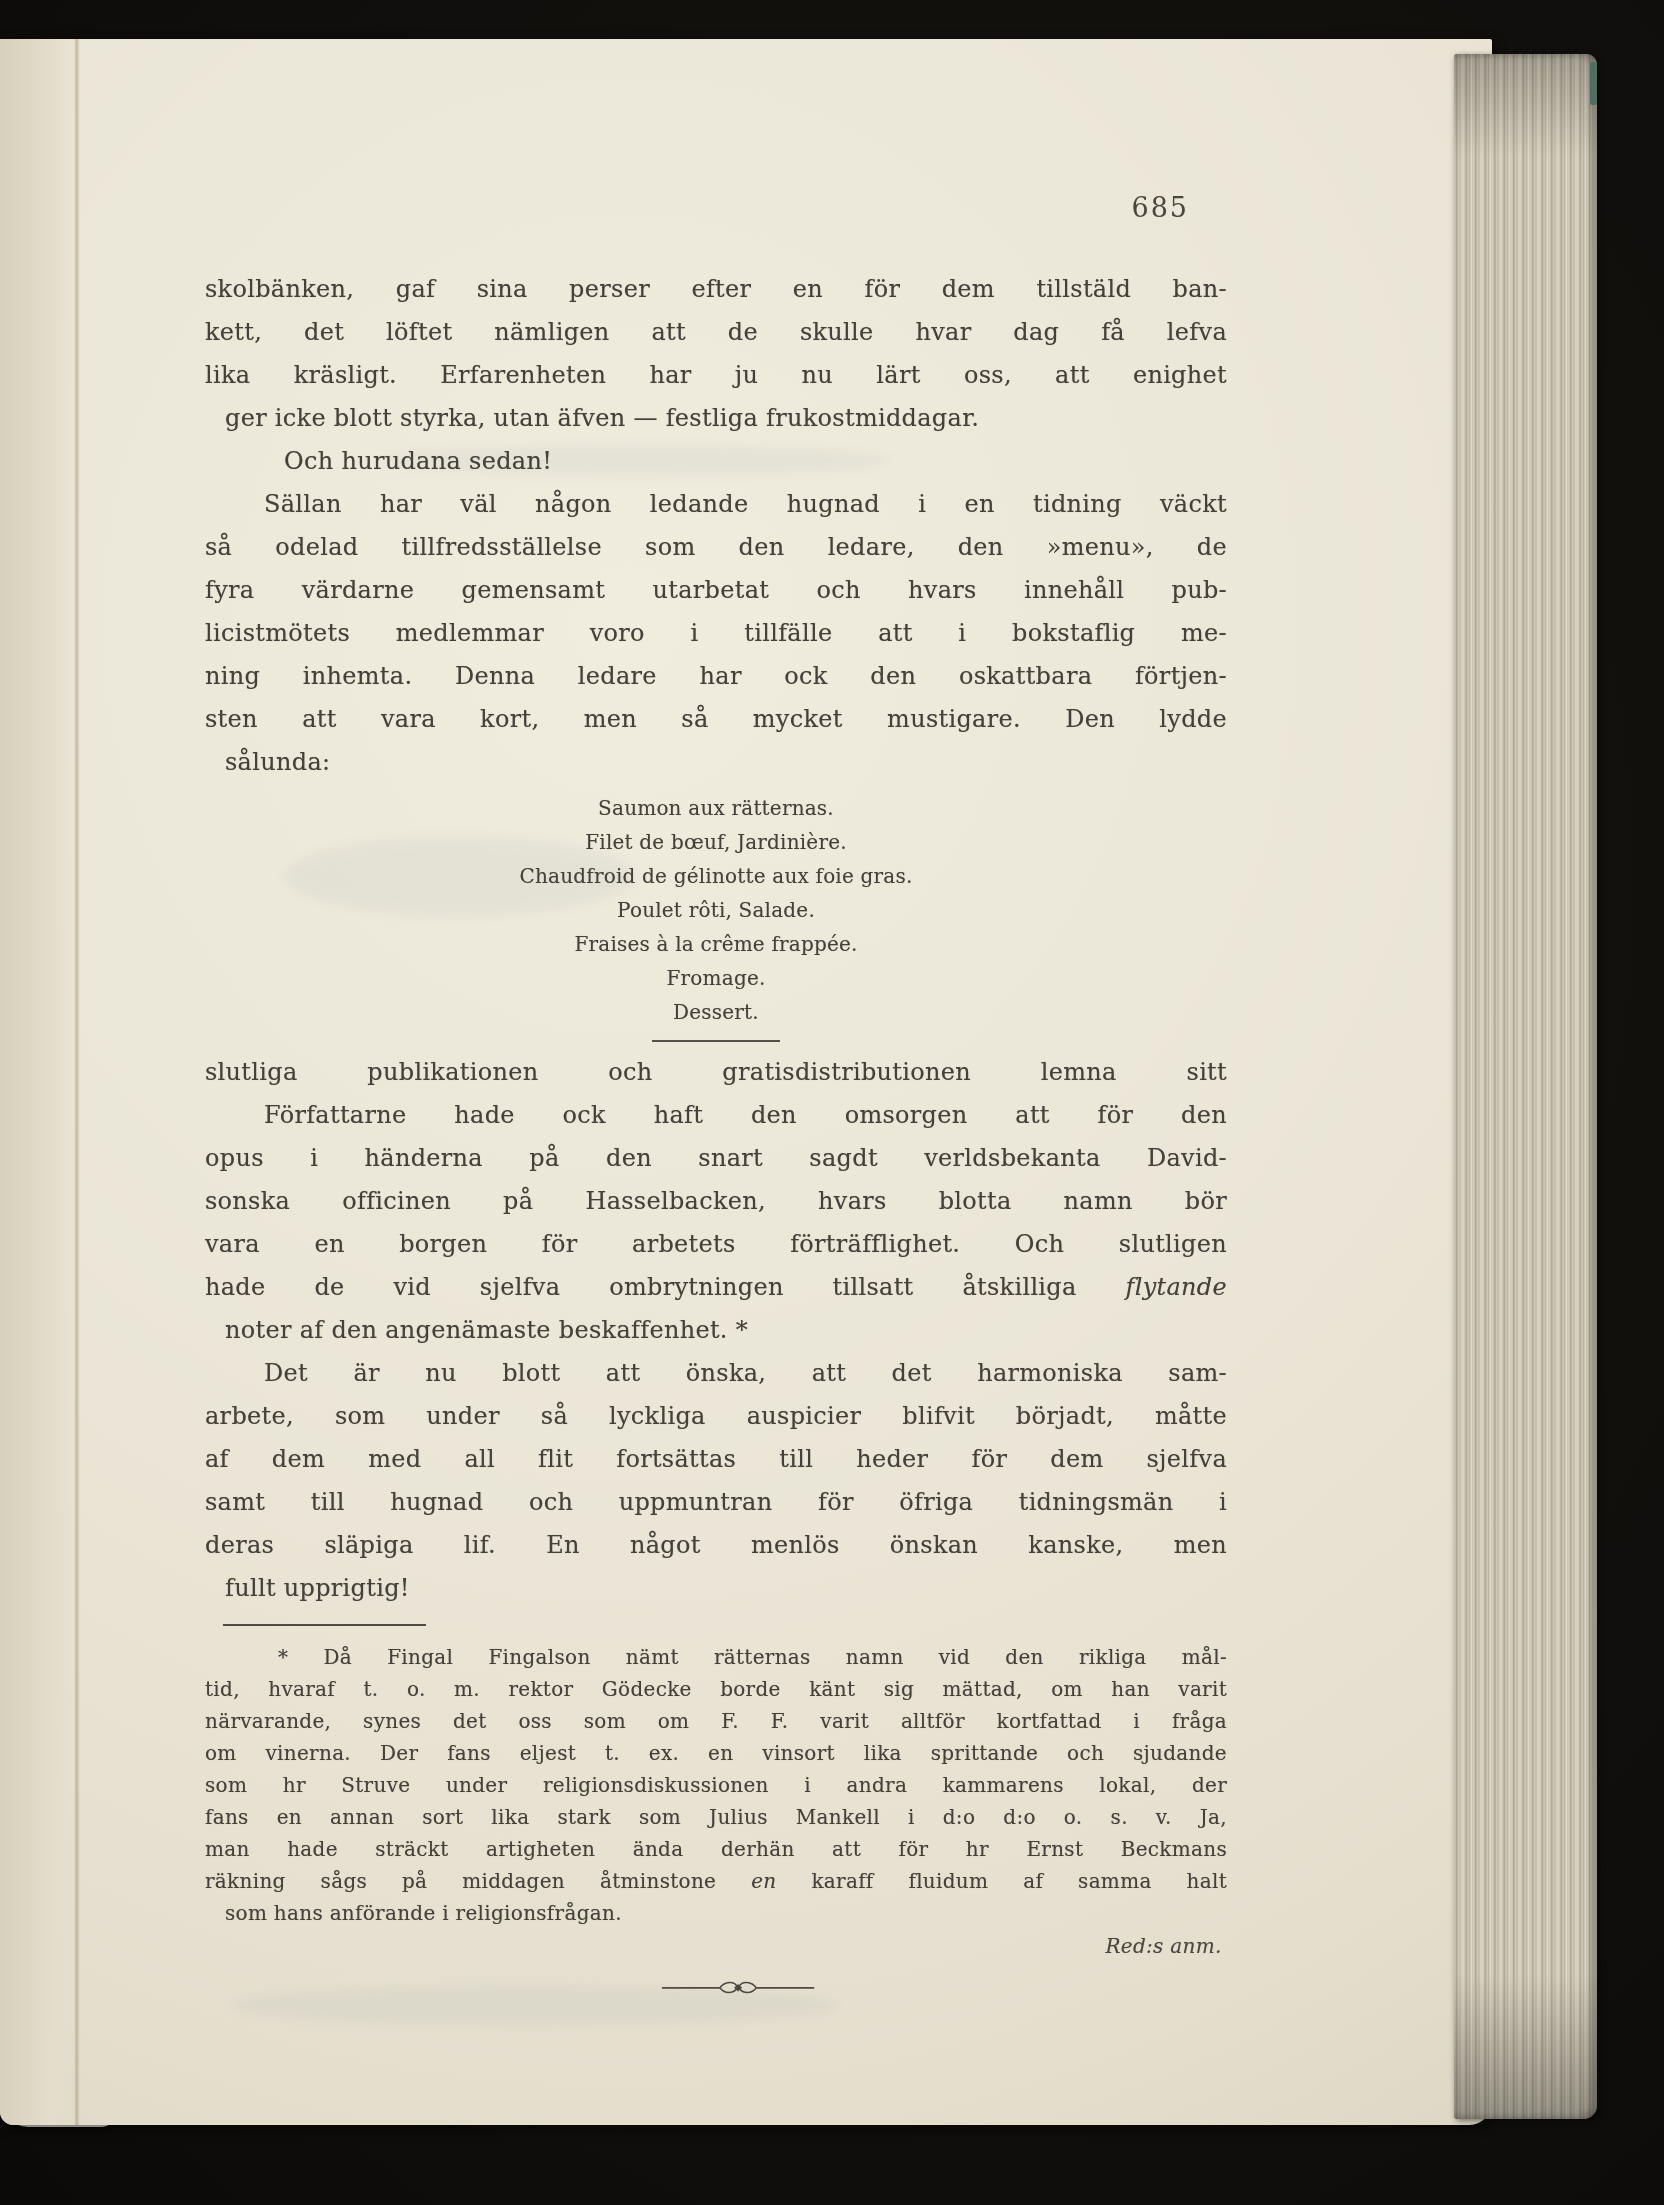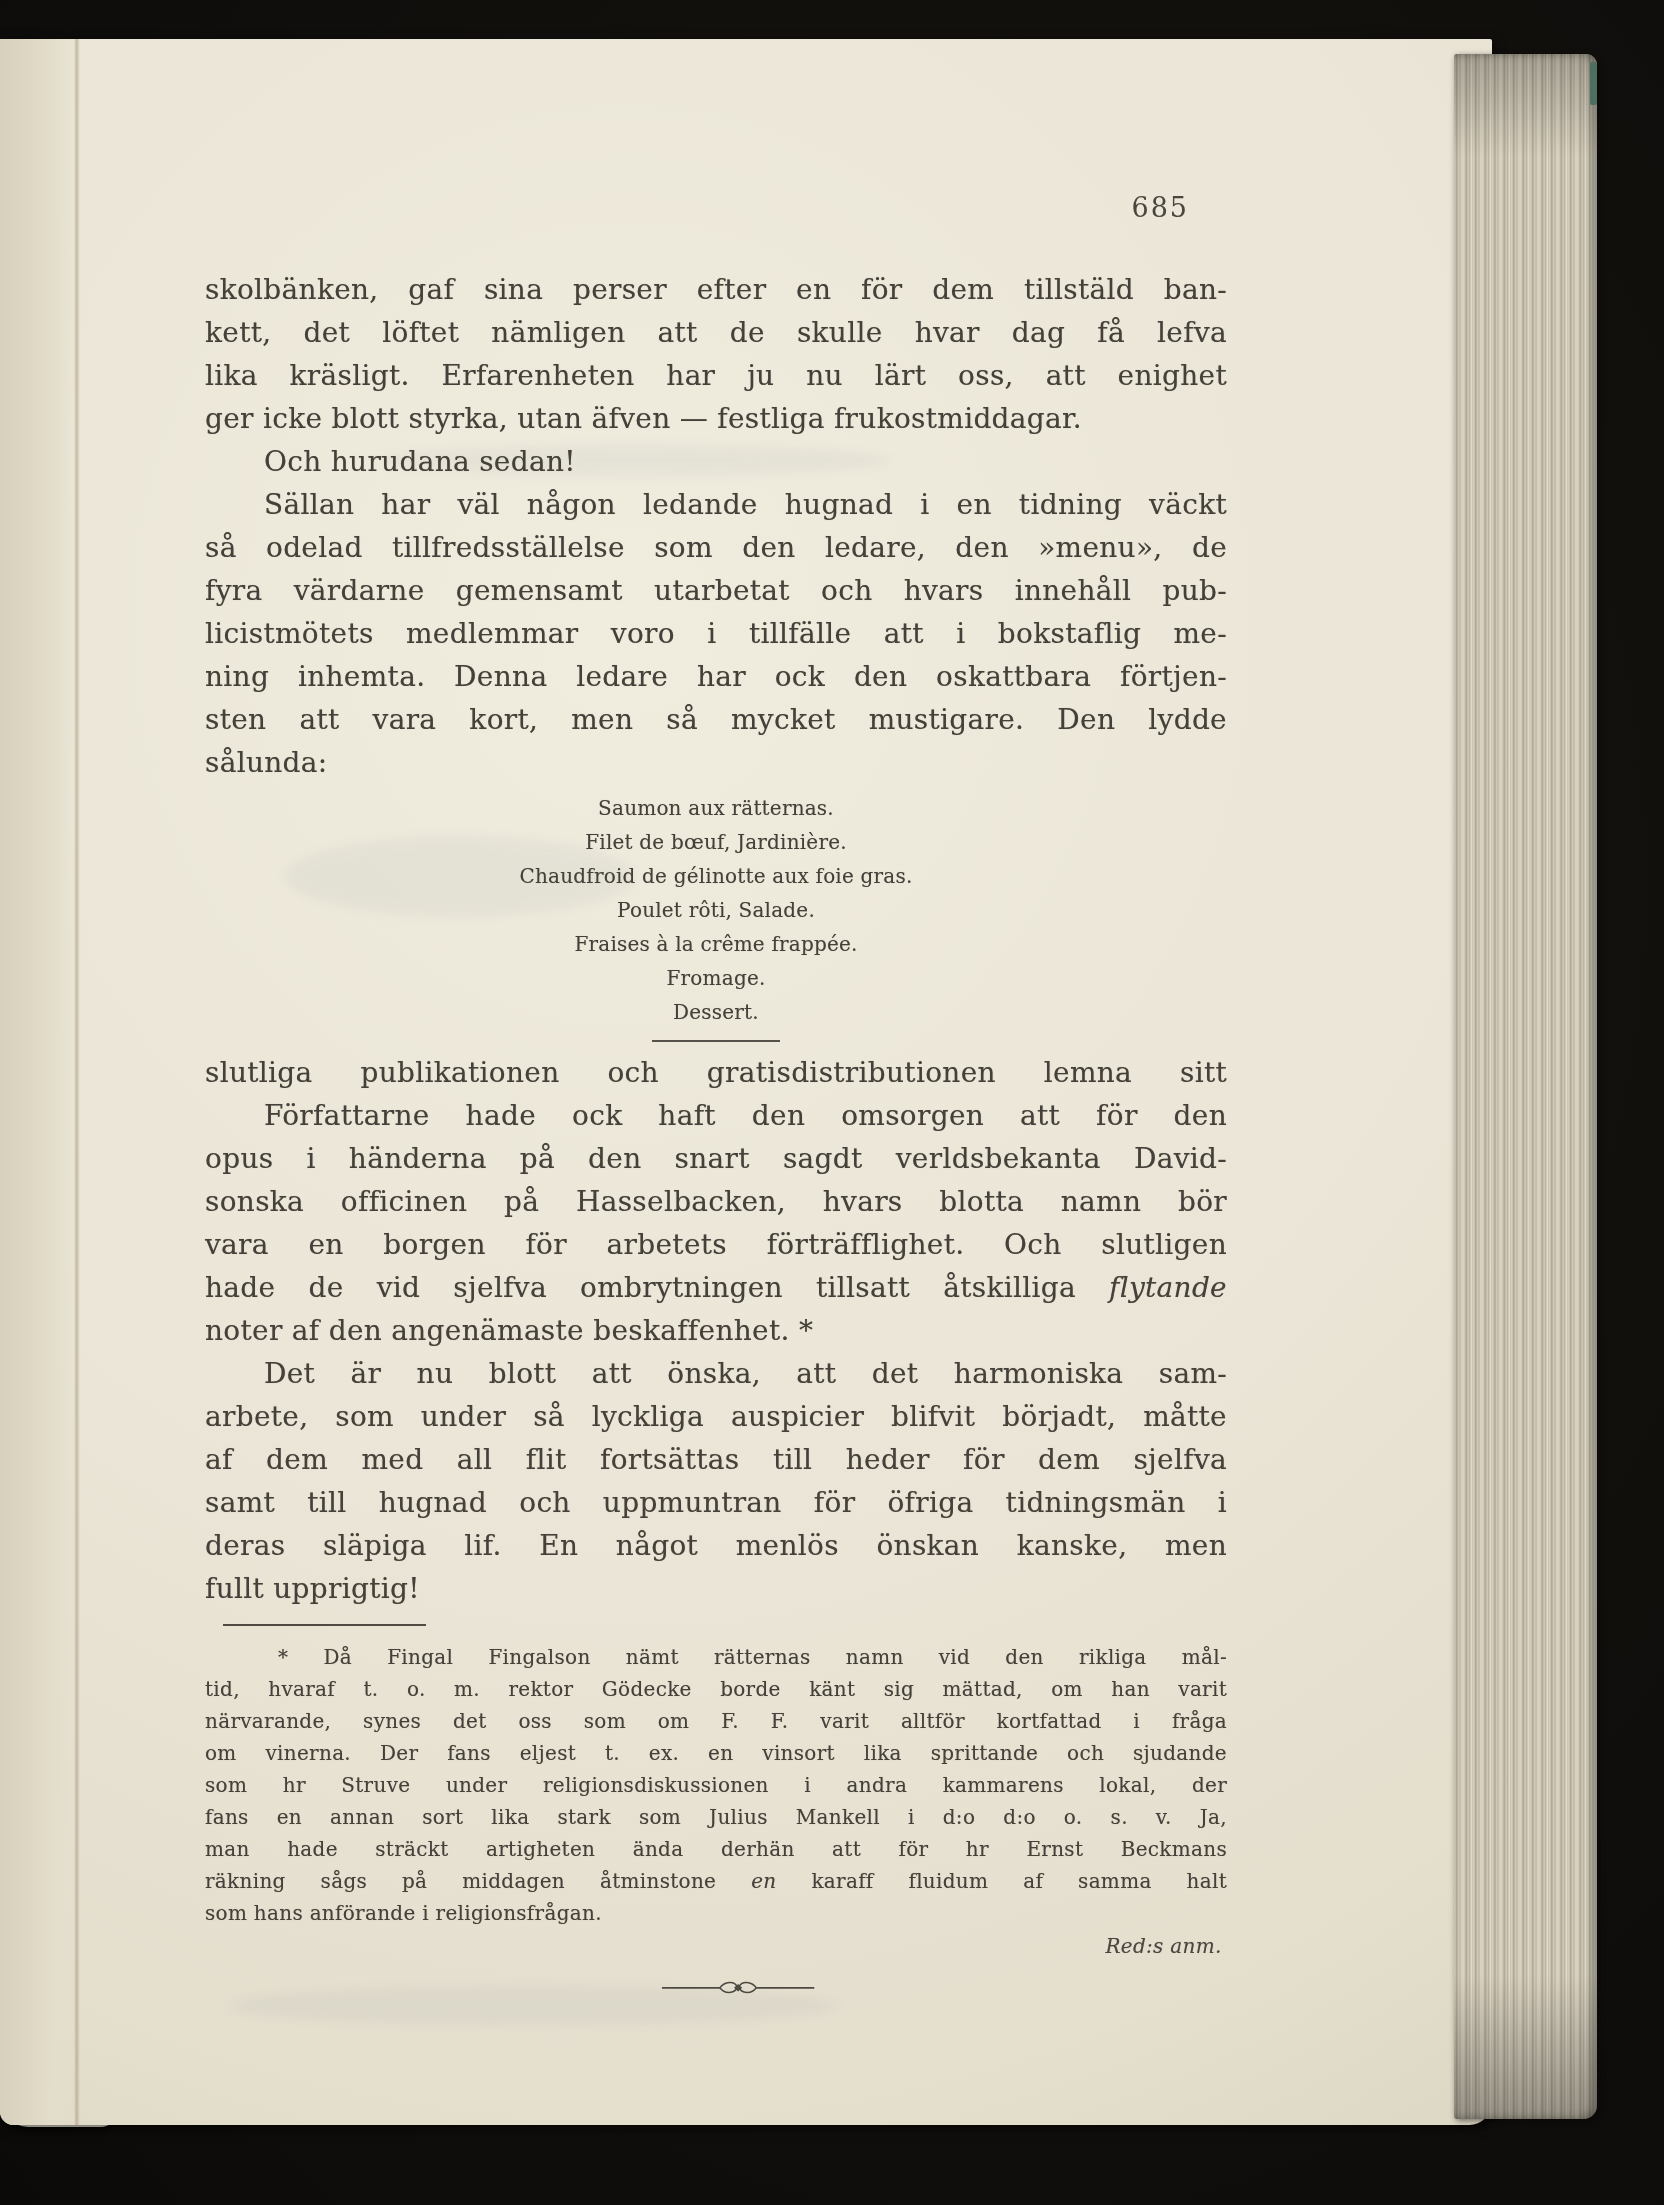--- a/index.html
+++ b/index.html
@@ -36,23 +36,23 @@
     box-shadow:inset -4.7px 0 8px rgba(0,0,0,.38), 2px 2px 6.8px rgba(0,0,0,.5);}
   .cover-sliver{position:absolute;left:1590px;top:62px;width:6.8px;height:43px;
     background:#4e6e62;border-radius:2px;}
 
   
   .text-block{position:absolute;left:205px;top:193px;width:1022px;color:#45413a;letter-spacing:0.3px;}
   .page-num{font-size:27px;line-height:30px;text-align:right;padding-right:38px;
     letter-spacing:2px;color:#4a463e;}
   .para{margin:0;}
   .para1{margin-top:45px;}
-  .line{font-size:28px;line-height:43px;text-align:justify;text-align-last:justify;
+  .line{font-size:24px;line-height:43px;text-align:justify;text-align-last:justify;
     text-shadow:0 0 0.7px rgba(70,62,52,.4);}
-  .line.last{text-align-last:left;}
+  .line.last{text-align-last:left;margin-left:20px;}
   .line.ind{text-indent:59px;}
   .menu{margin:6.8px 0 0 0;text-align:center;}
   .menu-line{font-size:20px;line-height:34px;letter-spacing:0.2px;
     text-shadow:0 0 0.7px rgba(70,62,52,.35);}
   .menu-divider{width:128px;height:0;border-top:2px solid #56524a;margin:10.8px auto 9.5px auto;}
   .foot-sep{width:203px;height:0;border-top:2.7px solid #504c44;margin:13.5px 0 15px 17.6px;}
   .footnote .line{font-size:20px;line-height:32px;}
   .footnote .line.ind{text-indent:73px;}
   .sig{font-size:20px;line-height:34px;text-align:right;font-style:italic;
     padding-right:5.4px;color:#4a463f;text-shadow:0 0 0.7px rgba(70,62,52,.35);}

